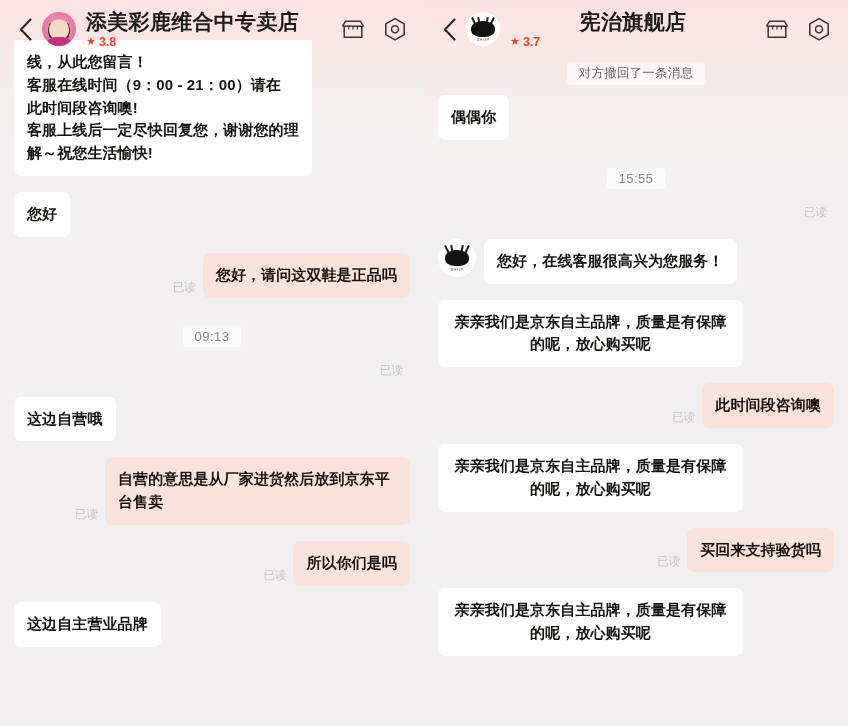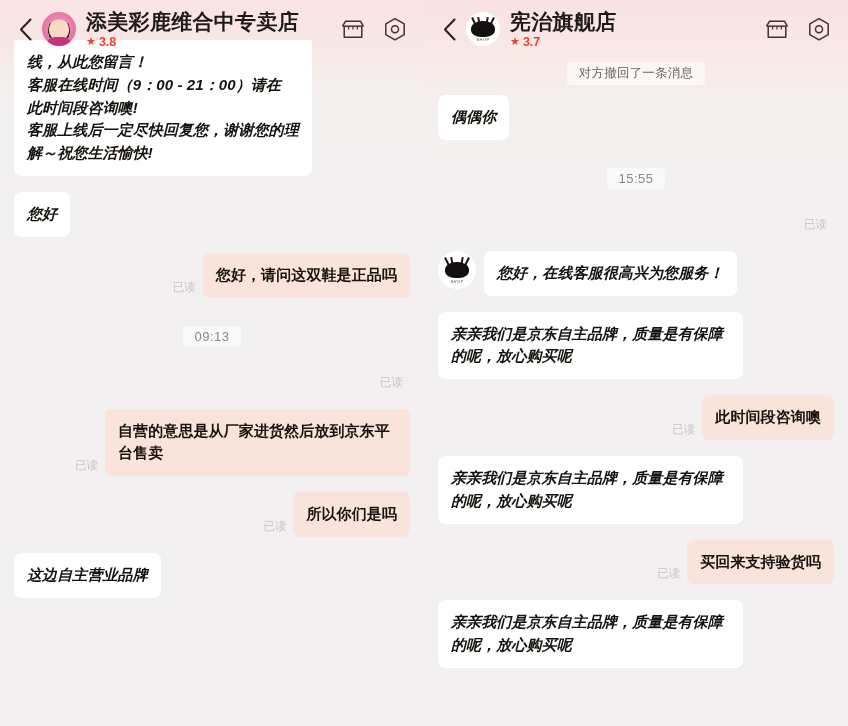--- a/index.html
+++ b/index.html
@@ -20,21 +20,21 @@
 
   .panel {
     width: 424px;
     height: 726px;
     position: relative;
     overflow: hidden;
     background: #f2f0f0;
   }
 
   .panel-left  { background: linear-gradient(180deg, #fbe3e3 0%, #f7e8e5 7%, #f3f0ef 13%, #f2f0f0 22%, #f2f0f0 100%); }
-  .panel-right { background: linear-gradient(180deg, #fae2e2 0%, #f8e9e6 8%, #f4f0ef 15%, #f2f0f0 24%, #f2f0f0 100%); }
+  .panel-right { background: linear-gradient(180deg, #fae2e2 0%, #f8e9e6 8%, #f4f0ef 15%, #f2f0f0 24%, #f2f0f0 100%); text-align: center; }
 
   
   .chat-header {
     position: relative;
     height: 58px;
     display: flex;
     align-items: center;
     padding: 0 16px 0 10px;
     gap: 0;
   }
@@ -205,21 +205,21 @@
     padding: 3px 11px;
     border-radius: 4px;
     letter-spacing: .5px;
   }
 
   .row {
     display: flex;
     align-items: flex-end;
     margin-bottom: 16px;
   }
-  .row.in  { justify-content: flex-start; font-style: italic; }
+  .row.in  { justify-content: flex-start; }
   .row.out { justify-content: flex-end; }
 
   .bubble {
     max-width: 305px;
     padding: 11px 13px;
     border-radius: 7px;
     font-size: 15px;
     line-height: 1.52;
     color: #16130f;
     font-weight: 700;
@@ -231,21 +231,21 @@
   .bubble.out { background: #fae3da; }
 
   .bubble.clipped-top {
     border-top-left-radius: 0;
     border-top-right-radius: 0;
   }
 
   .read-mark {
     font-size: 11.5px;
     color: #c9c3c1;
-    margin: 16px 7px 3px 0;
+    margin: 4px 7px 3px 0;
     white-space: nowrap;
     flex: 0 0 auto;
   }
 
   .msg-avatar {
     width: 38px; height: 38px;
     border-radius: 50%;
     flex: 0 0 38px;
     margin-right: 8px;
     position: relative;
@@ -312,20 +312,23 @@
         <div class="row out">
           <span class="read-mark">已读</span>
           <div class="bubble out">您好，请问这双鞋是正品吗</div>
         </div>
         <div class="time-row">
           <span class="time-pill">09:13</span>
         </div>
         <div class="row out">
           <span class="read-mark">已读</span>
         </div>
+        <div class="row in">
+          <div class="bubble in">这边自营哦</div>
+        </div>
         <div class="row out">
           <span class="read-mark">已读</span>
           <div class="bubble out">自营的意思是从厂家进货然后放到京东平台售卖</div>
         </div>
         <div class="row out">
           <span class="read-mark">已读</span>
           <div class="bubble out">所以你们是吗</div>
         </div>
         <div class="row in">
           <div class="bubble in">这边自主营业品牌</div>

